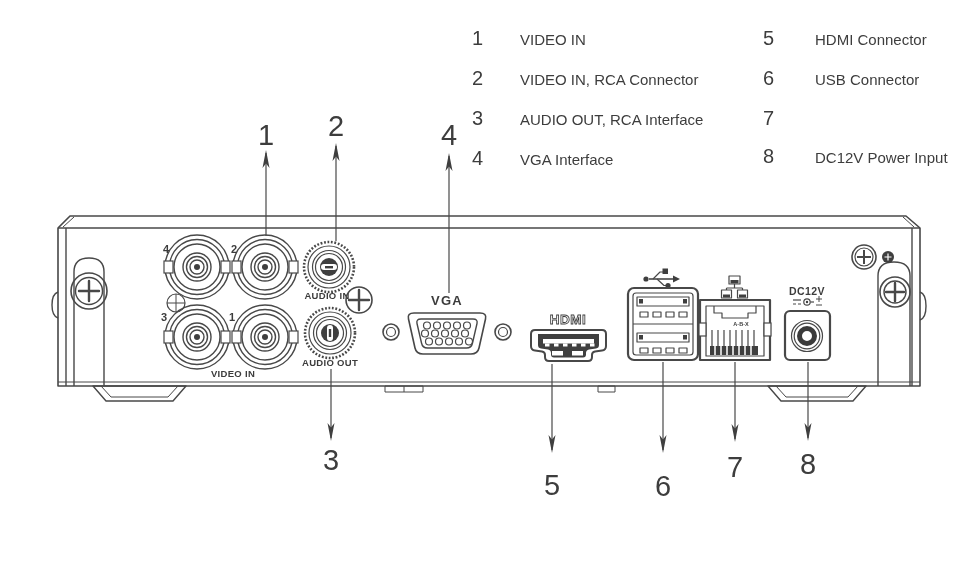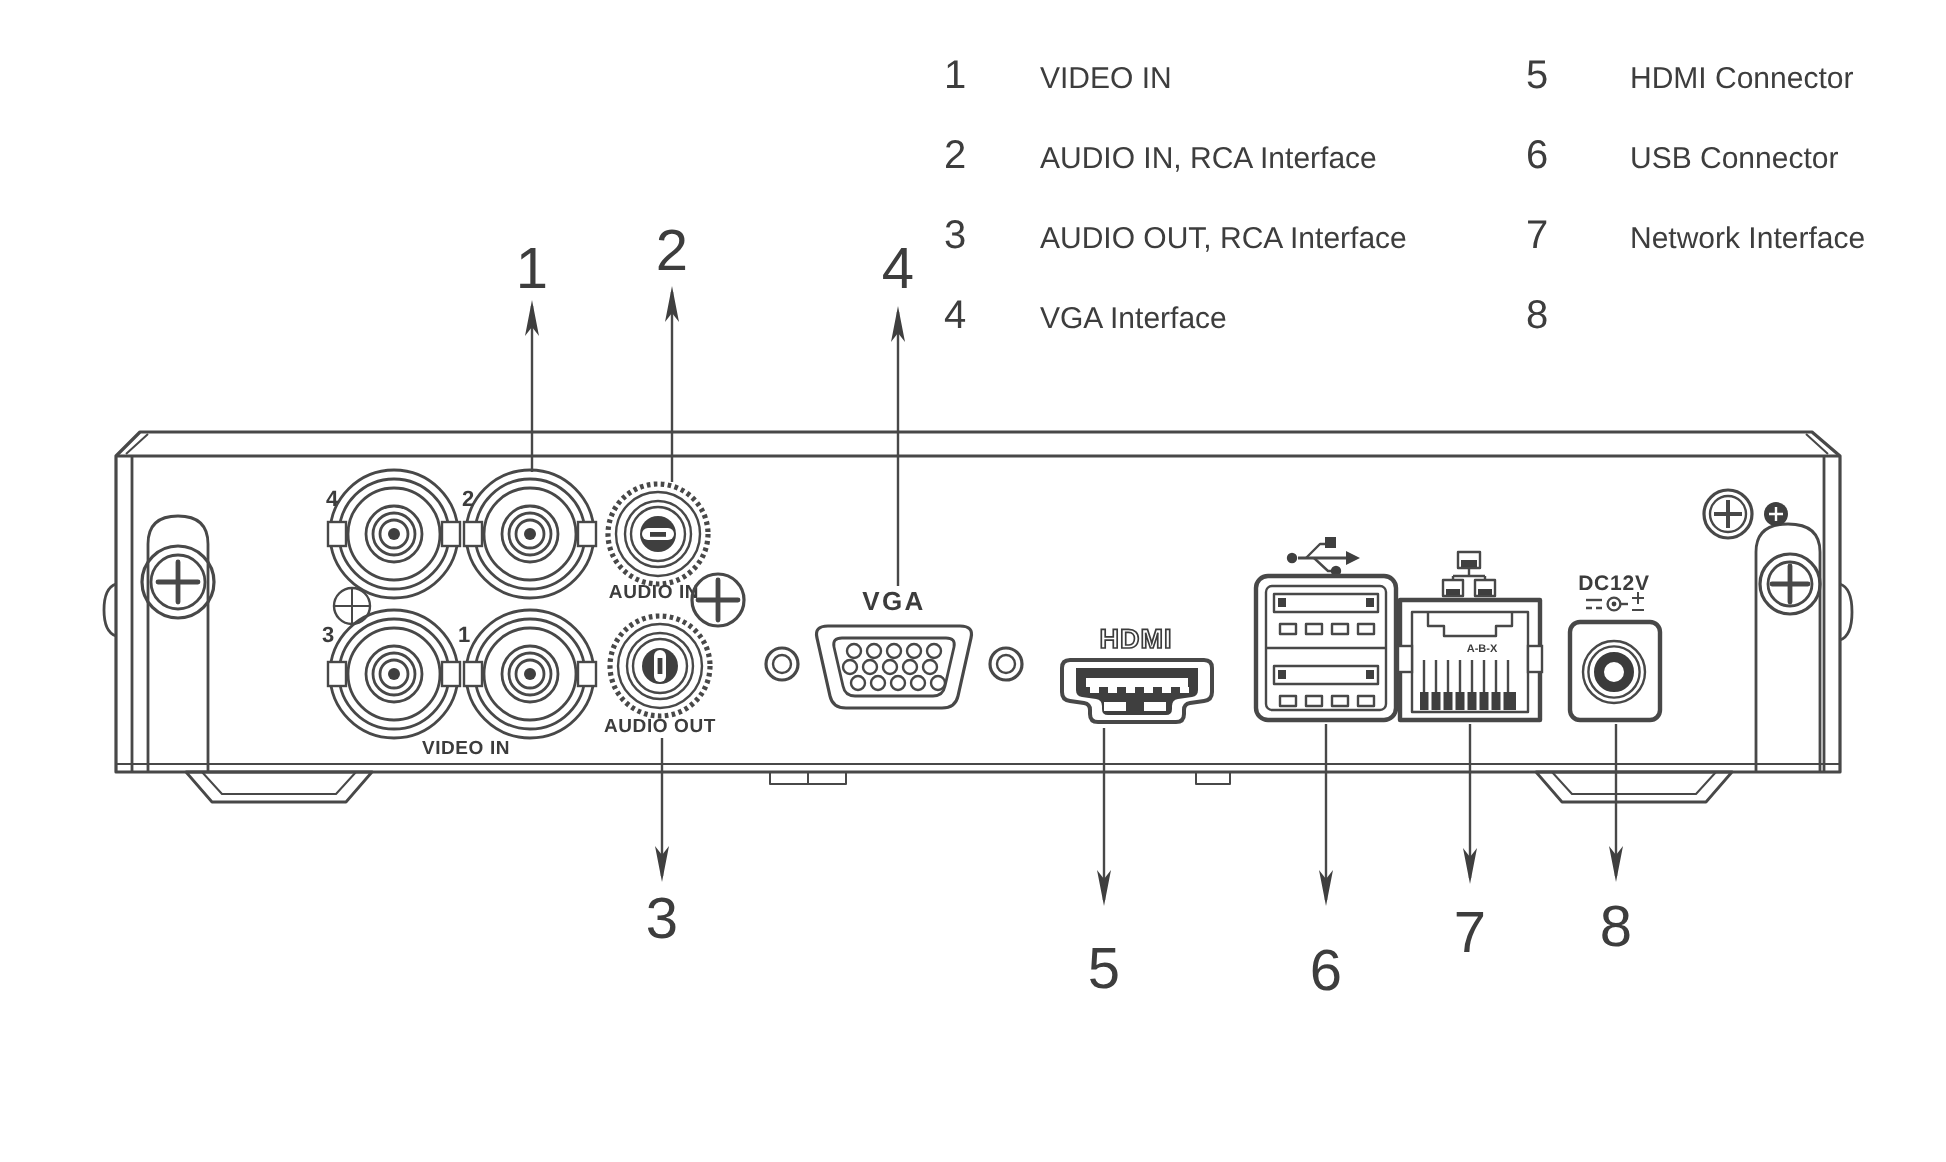--- a/index.html
+++ b/index.html
@@ -327,21 +327,21 @@
   <div class="callout" style="left:735px;top:453px">7</div>
   <div class="callout" style="left:808px;top:450px">8</div>
 
   <div class="legend-col" style="left:472px">
     <div class="legend-row">
       <span class="legend-num">1</span>
       <span class="legend-label">VIDEO IN</span>
     </div>
     <div class="legend-row">
       <span class="legend-num">2</span>
-      <span class="legend-label">AUDIO IN, RCA Interface</span>
+      <span class="legend-label">VIDEO IN, RCA Connector</span>
     </div>
     <div class="legend-row">
       <span class="legend-num">3</span>
       <span class="legend-label">AUDIO OUT, RCA Interface</span>
     </div>
     <div class="legend-row">
       <span class="legend-num">4</span>
       <span class="legend-label">VGA Interface</span>
     </div>
   </div>
@@ -349,20 +349,20 @@
     <div class="legend-row">
       <span class="legend-num">5</span>
       <span class="legend-label">HDMI Connector</span>
     </div>
     <div class="legend-row">
       <span class="legend-num">6</span>
       <span class="legend-label">USB Connector</span>
     </div>
     <div class="legend-row">
       <span class="legend-num">7</span>
-      <span class="legend-label">Network Interface</span>
     </div>
     <div class="legend-row">
       <span class="legend-num">8</span>
+      <span class="legend-label">DC12V Power Input</span>
     </div>
   </div>
 
 </div>
 
 </body></html>

